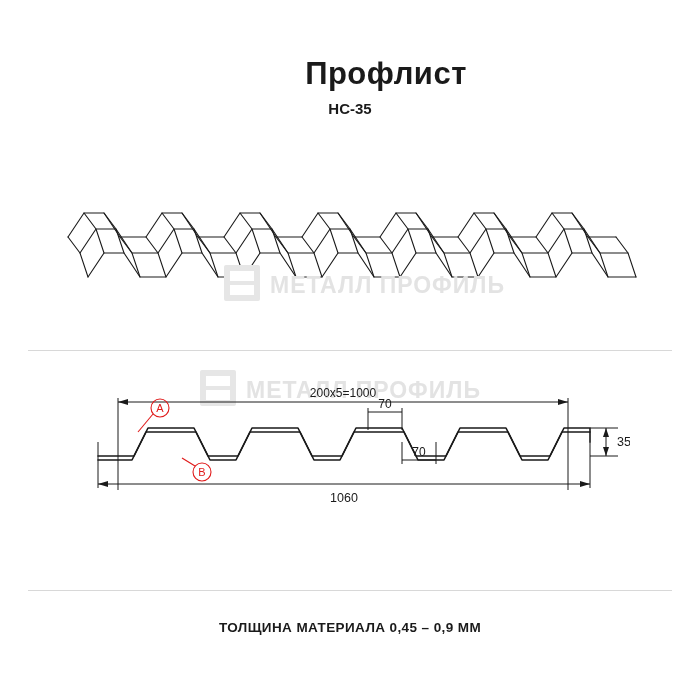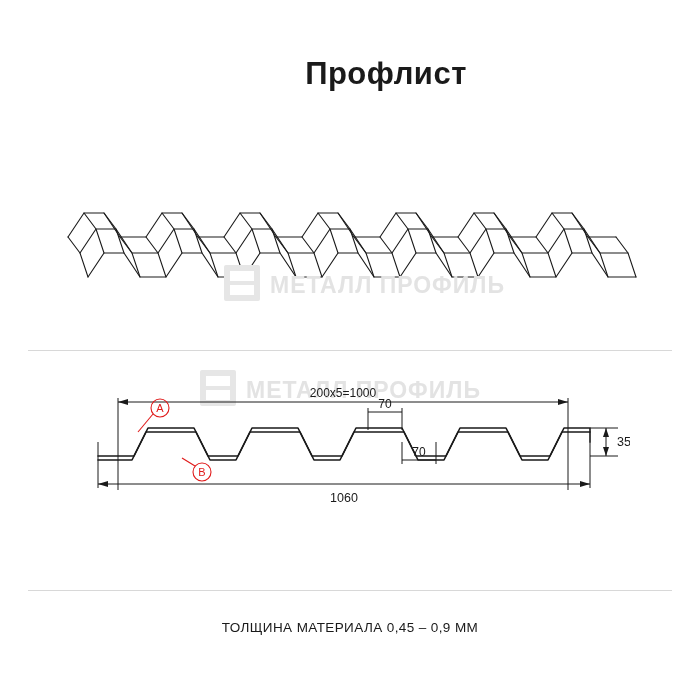--- a/index.html
+++ b/index.html
@@ -51,21 +51,21 @@
   }
   .divider.one { top: 350px; }
   .divider.two { top: 590px; }
   .footer {
     position: absolute;
     top: 620px;
     left: 0;
     width: 700px;
     text-align: center;
     font-size: 13.5px;
-    font-weight: normal;
+    font-weight: bold;
     letter-spacing: 0.4px;
     color: #1a1a1a;
   }
   .iso-wrap {
     position: absolute;
     top: 175px;
     left: 60px;
     width: 580px;
     height: 140px;
   }
@@ -84,20 +84,21 @@
   .wm2 { top: 360px; left: 198px; }
   svg { display: block; }
   text { font-family: "Liberation Sans", sans-serif; }
 </style>
 </head>
 <body>
 
 <div class="page">
 
   <div class="title">Профлист</div>
+  <div class="subtitle">НС-35</div>
 
   <div class="iso-wrap">
     <svg width="580" height="140" viewBox="0 0 580 140">
       <g fill="none" stroke="#1a1a1a" stroke-width="1.1" stroke-linejoin="round" stroke-linecap="round">
 
         <path d="M8,62 L24,38 L44,38 L60,62 L86,62 L102,38 L122,38 L138,62 L164,62 L180,38 L200,38 L216,62 L242,62 L258,38 L278,38 L294,62 L320,62 L336,38 L356,38 L372,62 L398,62 L414,38 L434,38 L450,62 L476,62 L492,38 L512,38 L528,62 L556,62"></path>
 
         <path d="M20,78 L36,54 L56,54 L72,78 L98,78 L114,54 L134,54 L150,78 L176,78 L192,54 L212,54 L228,78 L254,78 L270,54 L290,54 L306,78 L332,78 L348,54 L368,54 L384,78 L410,78 L426,54 L446,54 L462,78 L488,78 L504,54 L524,54 L540,78 L568,78"></path>
 
         <path d="M28,102 L44,78 L64,78 L80,102 L106,102 L122,78 L142,78 L158,102 L184,102 L200,78 L220,78 L236,102 L262,102 L278,78 L298,78 L314,102 L340,102 L356,78 L376,78 L392,102 L418,102 L434,78 L454,78 L470,102 L496,102 L512,78 L532,78 L548,102 L576,102"></path>

